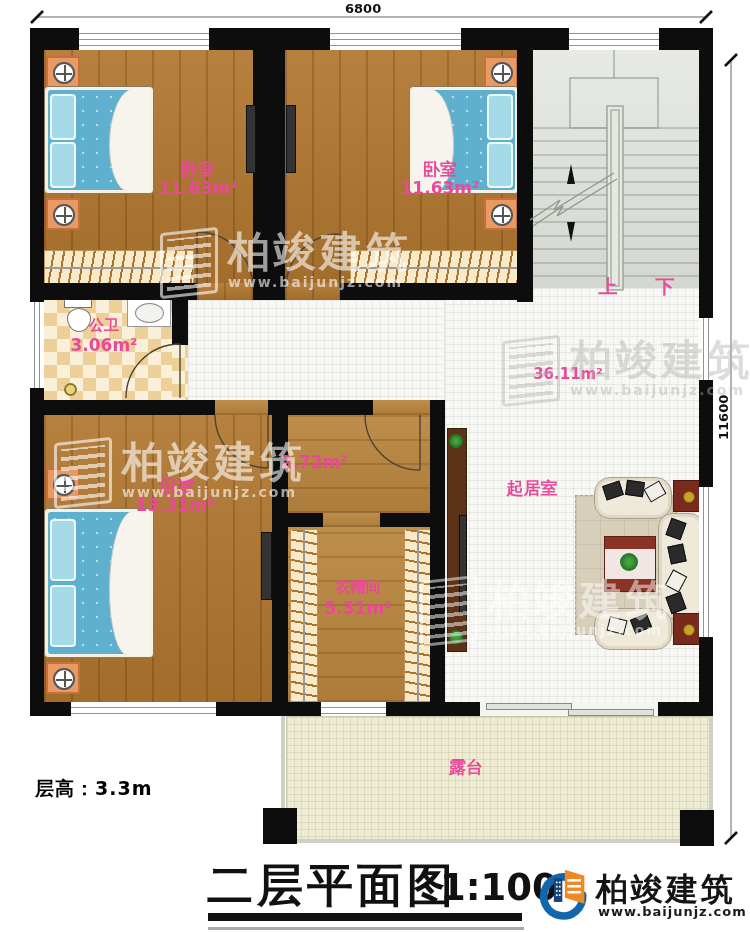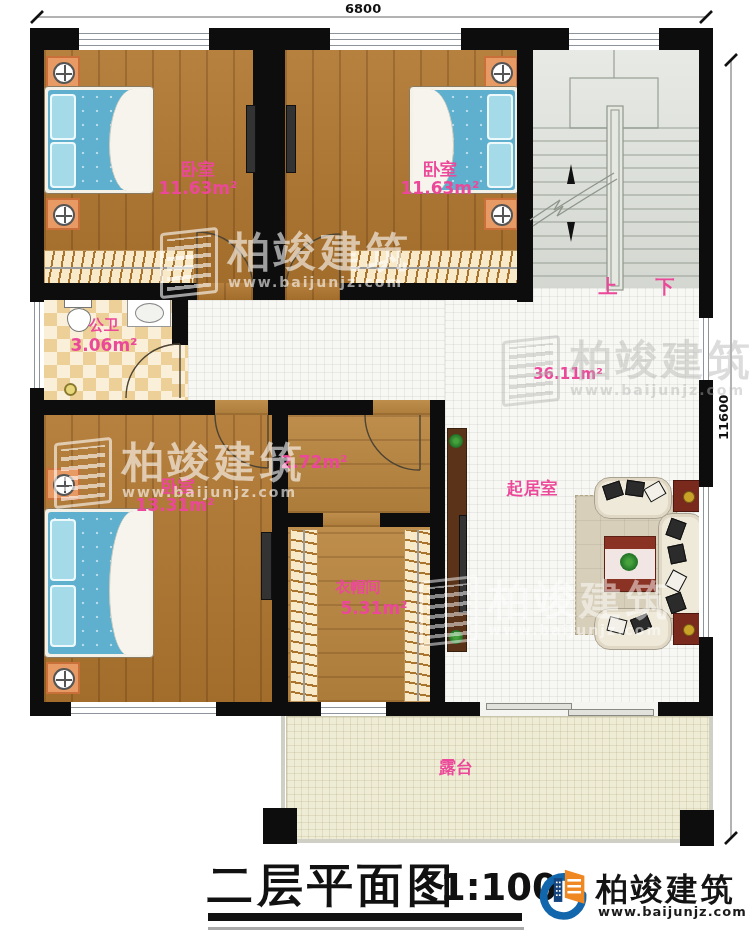--- a/index.html
+++ b/index.html
@@ -304,30 +304,31 @@
   <div class="lbl room-name" style="left:198px;top:158px;">卧室</div>
   <div class="lbl room-area" style="left:198px;top:178px;">11.63m²</div>
   <div class="lbl room-name" style="left:440px;top:158px;">卧室</div>
   <div class="lbl room-area" style="left:440px;top:178px;">11.63m²</div>
   <div class="lbl room-name" style="left:178px;top:475px;">卧室</div>
   <div class="lbl room-area" style="left:175px;top:495px;">13.31m²</div>
   <div class="lbl small-name" style="left:104px;top:316px;">公卫</div>
   <div class="lbl room-area" style="left:104px;top:335px;">3.06m²</div>
   <div class="lbl room-area" style="left:314px;top:452px;">2.72m²</div>
   <div class="lbl small-name" style="left:358px;top:578px;">衣帽间</div>
-  <div class="lbl room-area" style="left:358px;top:598px;margin-left:16px;">5.31m²</div>
+  <div class="lbl room-area" style="left:358px;top:598px;">5.31m²</div>
   <div class="lbl room-area" style="left:568px;top:365px;font-size:15px;">36.11m²</div>
   <div class="lbl room-name" style="left:532px;top:477px;">起居室</div>
   <div class="lbl dir" style="left:608px;top:274px;">上</div>
   <div class="lbl dir" style="left:665px;top:274px;">下</div>
-  <div class="lbl room-name" style="left:456px;top:756px;">露台</div>
+  <div class="lbl room-name" style="left:466px;top:756px;">露台</div>
 
   <div class="dim" style="left:345px;top:1px;">6800</div>
   <div class="dim" style="left:716px;top:440px;transform:rotate(-90deg);transform-origin:left top;">11600</div>
 
+  <div class="note" style="left:35px;top:776px;">层高：3.3m</div>
 
   <div class="title" style="left:207px;top:855px;">二层平面图</div>
   <div class="scalelbl" style="left:440px;top:866px;">1:100</div>
   <div class="rule" style="left:208px;top:913px;width:314px;height:8px;"></div>
   <div class="rule gray" style="left:208px;top:927px;width:316px;height:3px;"></div>
 
   <svg class="abs" style="left:536px;top:862px;z-index:6;" width="56" height="68" viewBox="0 0 66 78">
     <path d="M47,22 A23,23 0 1 0 55,38" fill="none" stroke="#1266ab" stroke-width="9" stroke-linecap="round"></path>
     <rect x="21" y="18" width="10" height="28" fill="#15457c"></rect>
     <rect x="23.5" y="22" width="2" height="2" fill="#fff"></rect>

